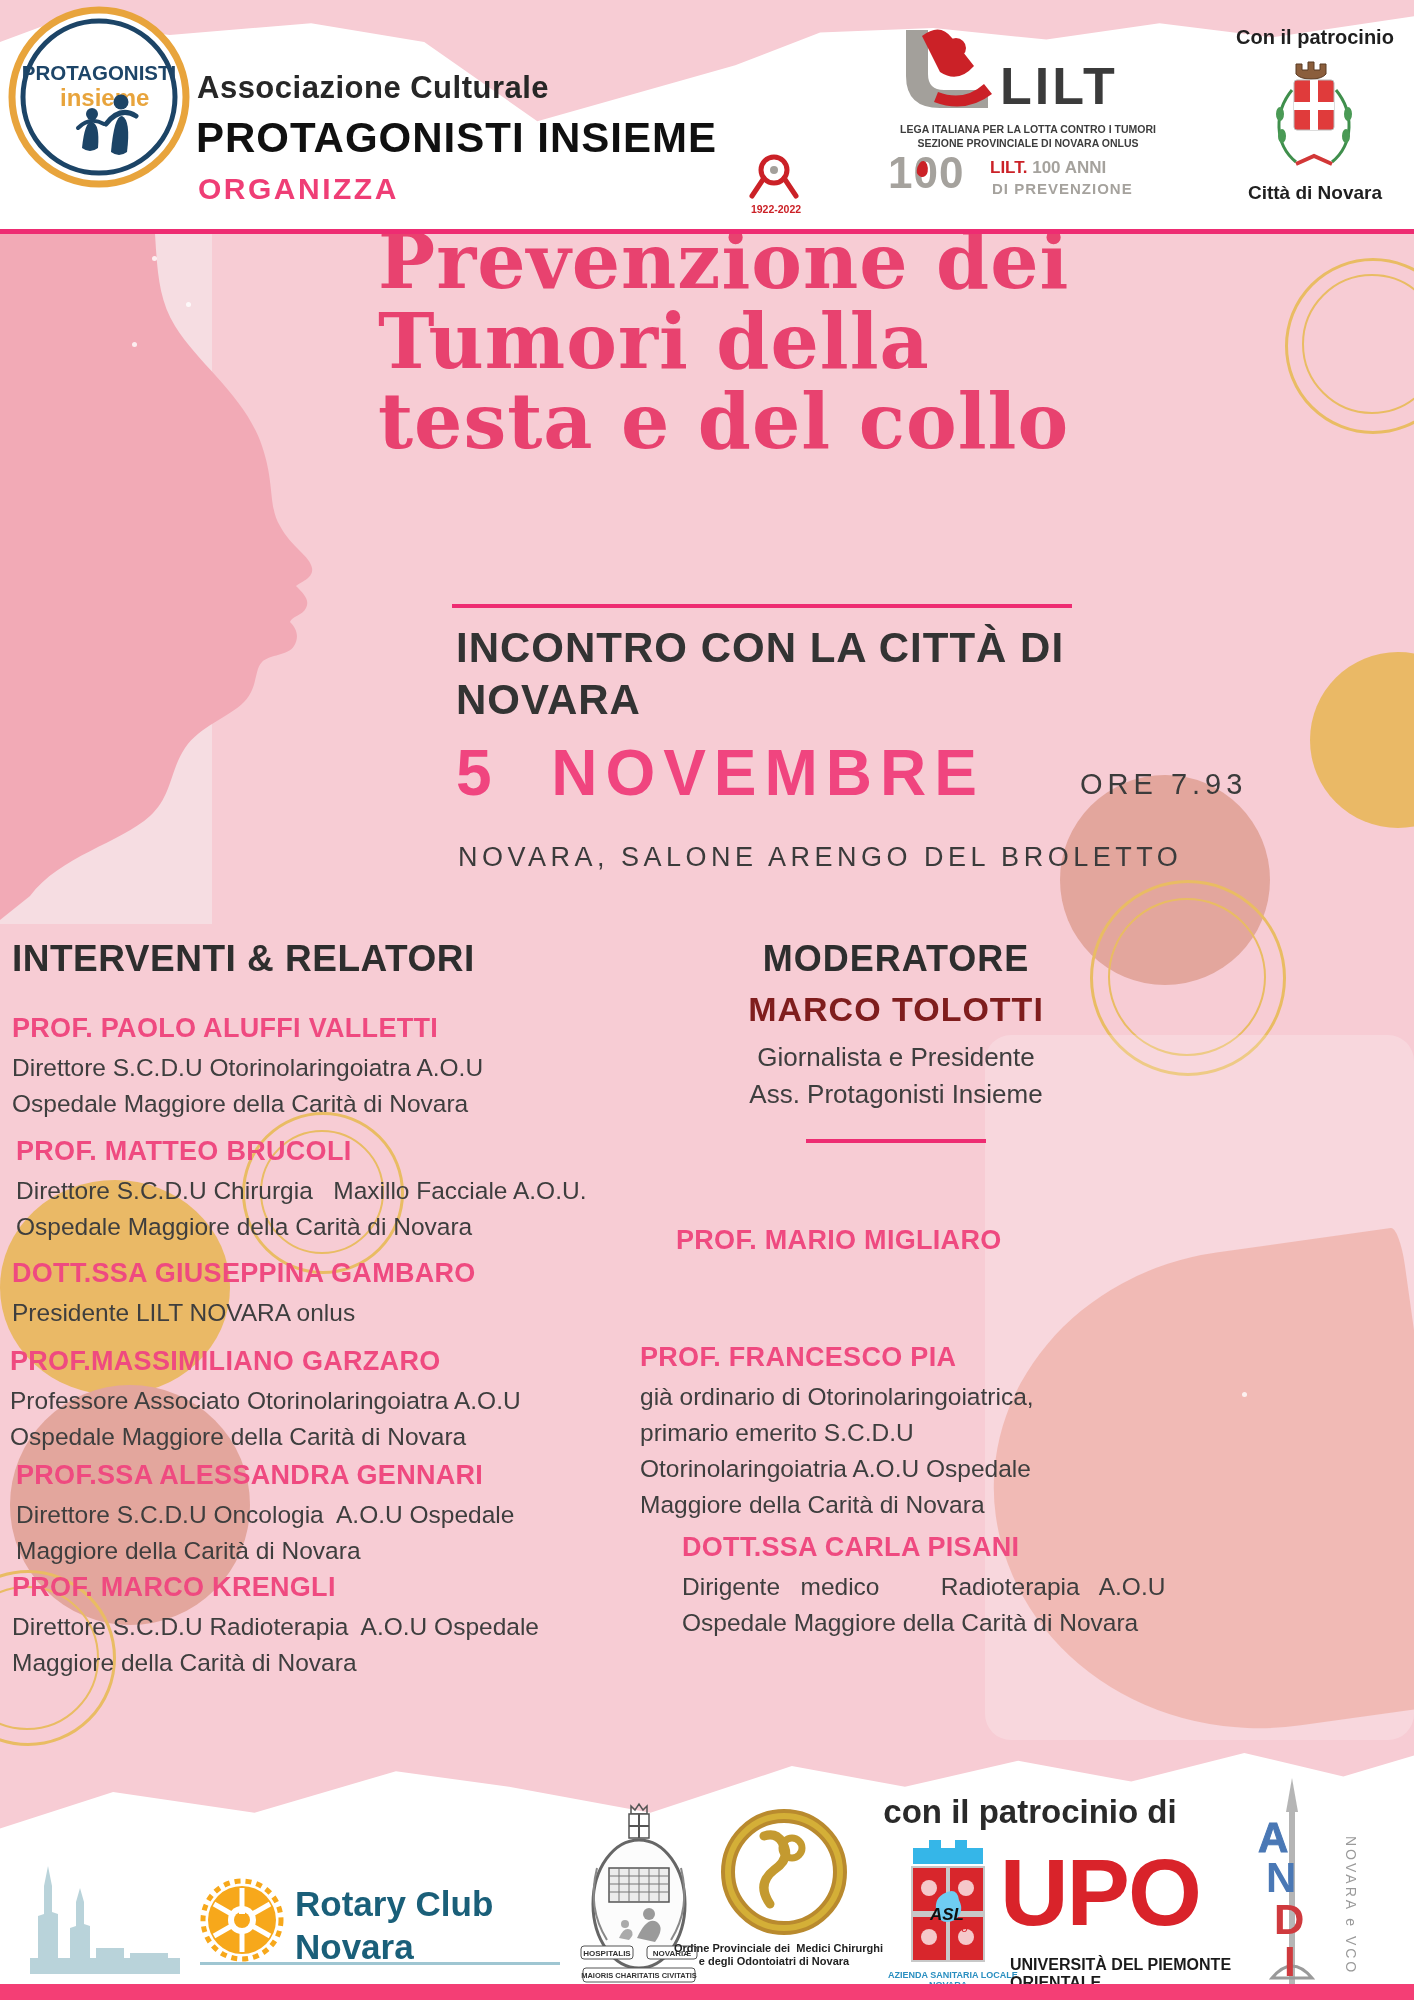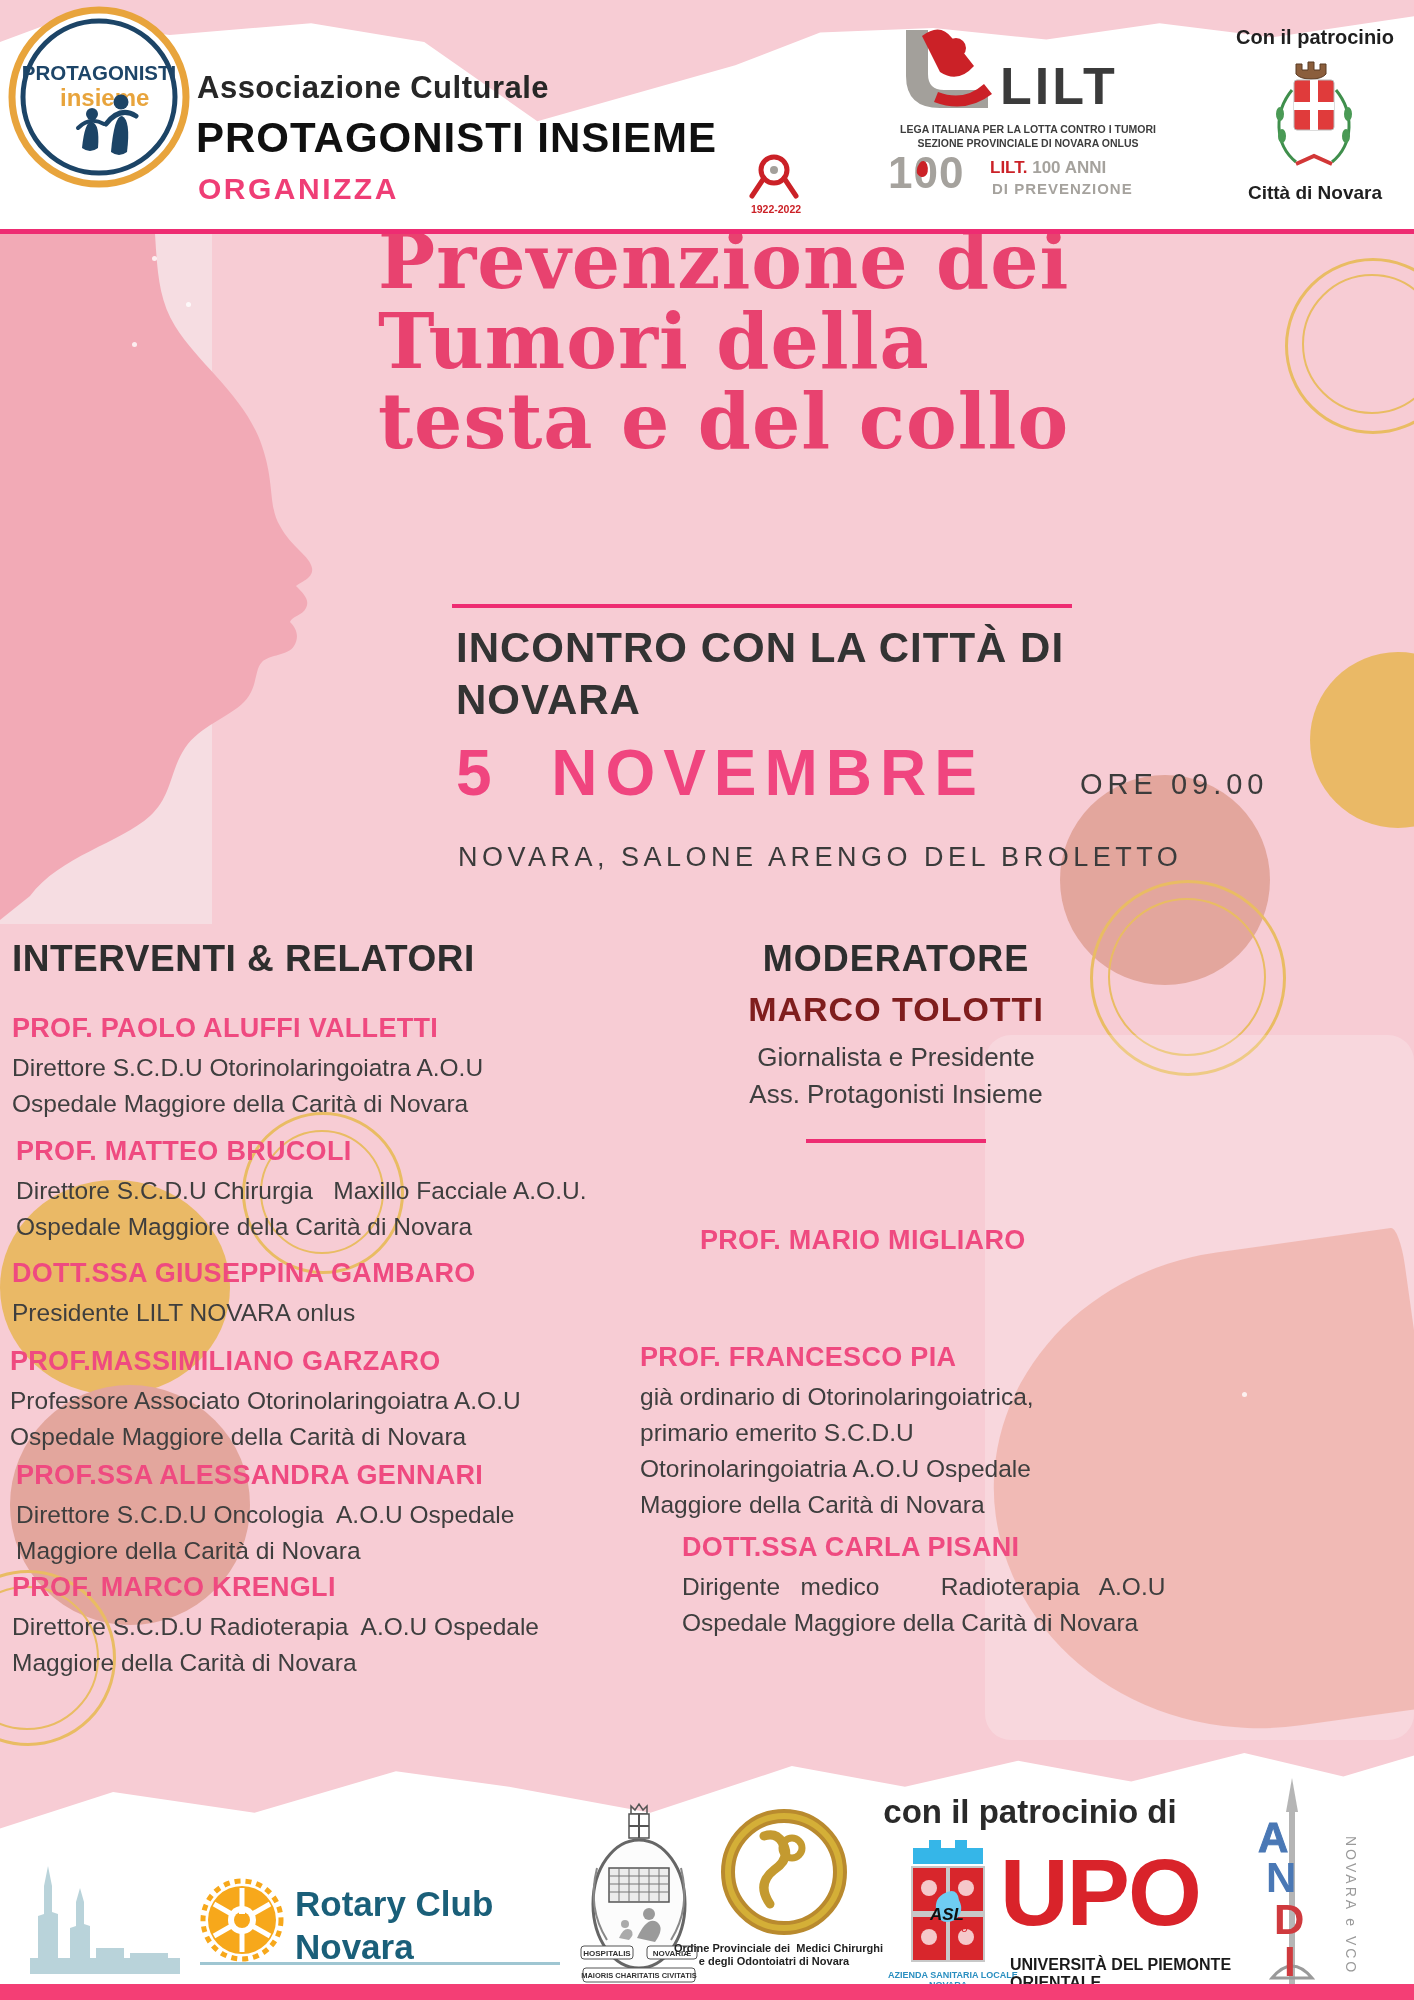--- a/index.html
+++ b/index.html
@@ -165,21 +165,21 @@
 
   <div class="abs z2 title">
     <div>Prevenzione dei</div>
     <div>Tumori della</div>
     <div>testa e del collo</div>
   </div>
   <div class="abs z2 title-underline"></div>
   <div class="abs z2 subtitle">INCONTRO CON LA CITTÀ DI
 NOVARA</div>
   <div class="abs z2 date">5  NOVEMBRE</div>
-  <div class="abs z2 time">ORE 09.00</div>
+  <div class="abs z2 time">ORE 7.93</div>
   <div class="abs z2 venue">NOVARA, SALONE ARENGO DEL BROLETTO</div>
 
   <div class="abs z2 section-h">INTERVENTI &amp; RELATORI</div>
 
   <div class="spk z2" style="left:12px;top:1013px;">
     <div class="spk-name">PROF. PAOLO ALUFFI VALLETTI</div>
     <div class="spk-role">Direttore S.C.D.U Otorinolaringoiatra A.O.U
 Ospedale Maggiore della Carità di Novara</div>
   </div>
   <div class="spk z2" style="left:16px;top:1136px;">
@@ -208,21 +208,21 @@
   </div>
 
   <div class="abs z2 mod-box">
     <div class="mod-h">MODERATORE</div>
     <div class="mod-name">MARCO TOLOTTI</div>
     <div class="mod-role">Giornalista e Presidente
 Ass. Protagonisti Insieme</div>
     <div class="mod-line"></div>
   </div>
 
-  <div class="spk z2" style="left:676px;top:1225px;margin-left:24px;">
+  <div class="spk z2" style="left:676px;top:1225px;">
     <div class="spk-name">PROF. MARIO MIGLIARO</div>
   </div>
   <div class="spk z2" style="left:640px;top:1342px;">
     <div class="spk-name">PROF. FRANCESCO PIA</div>
     <div class="spk-role">già ordinario di Otorinolaringoiatrica,
 primario emerito S.C.D.U
 Otorinolaringoiatria A.O.U Ospedale
 Maggiore della Carità di Novara</div>
   </div>
   <div class="spk z2" style="left:682px;top:1532px;">

